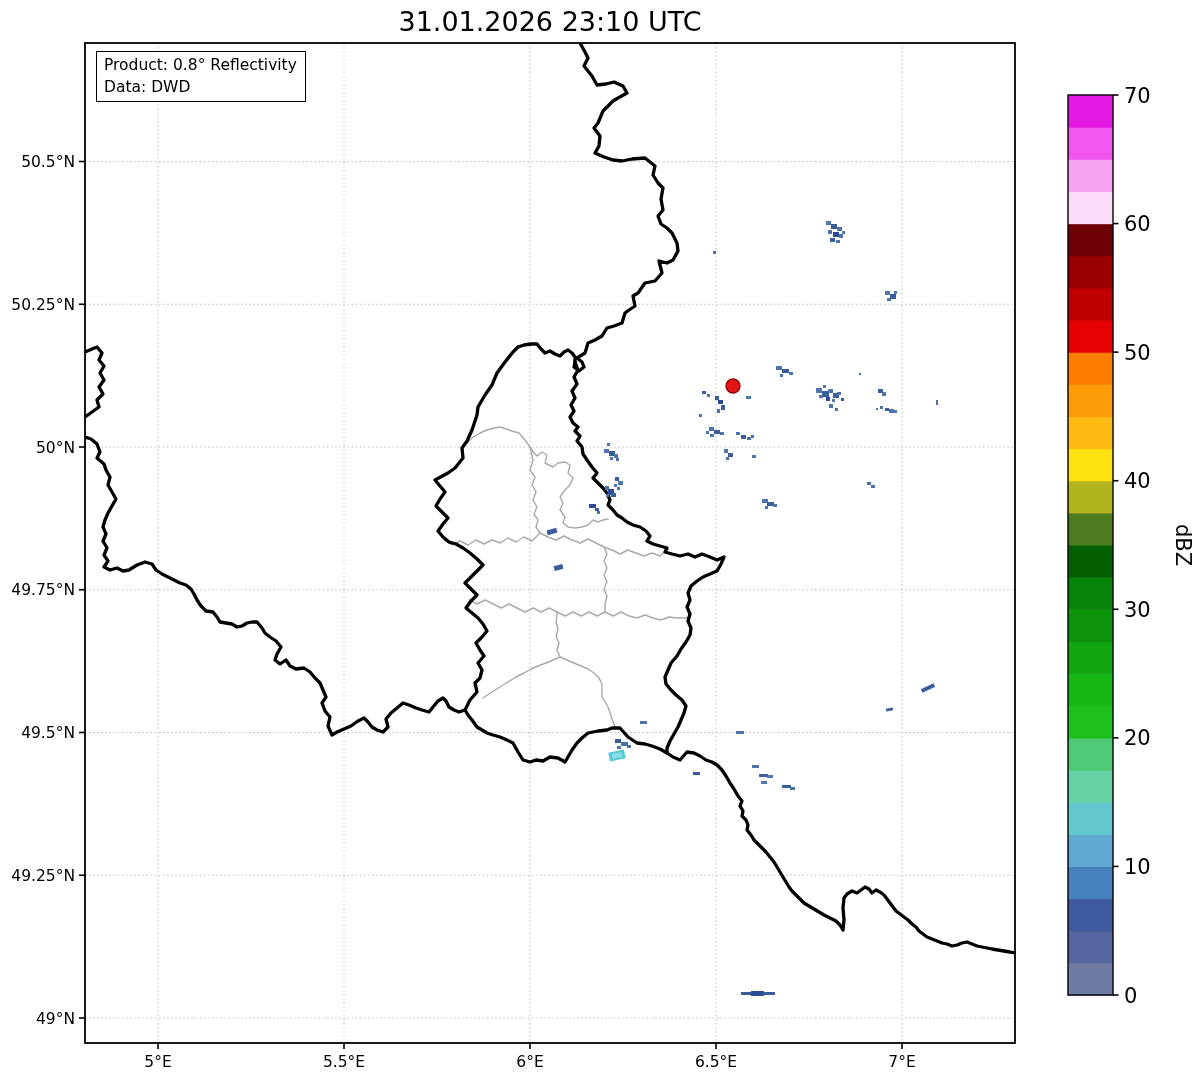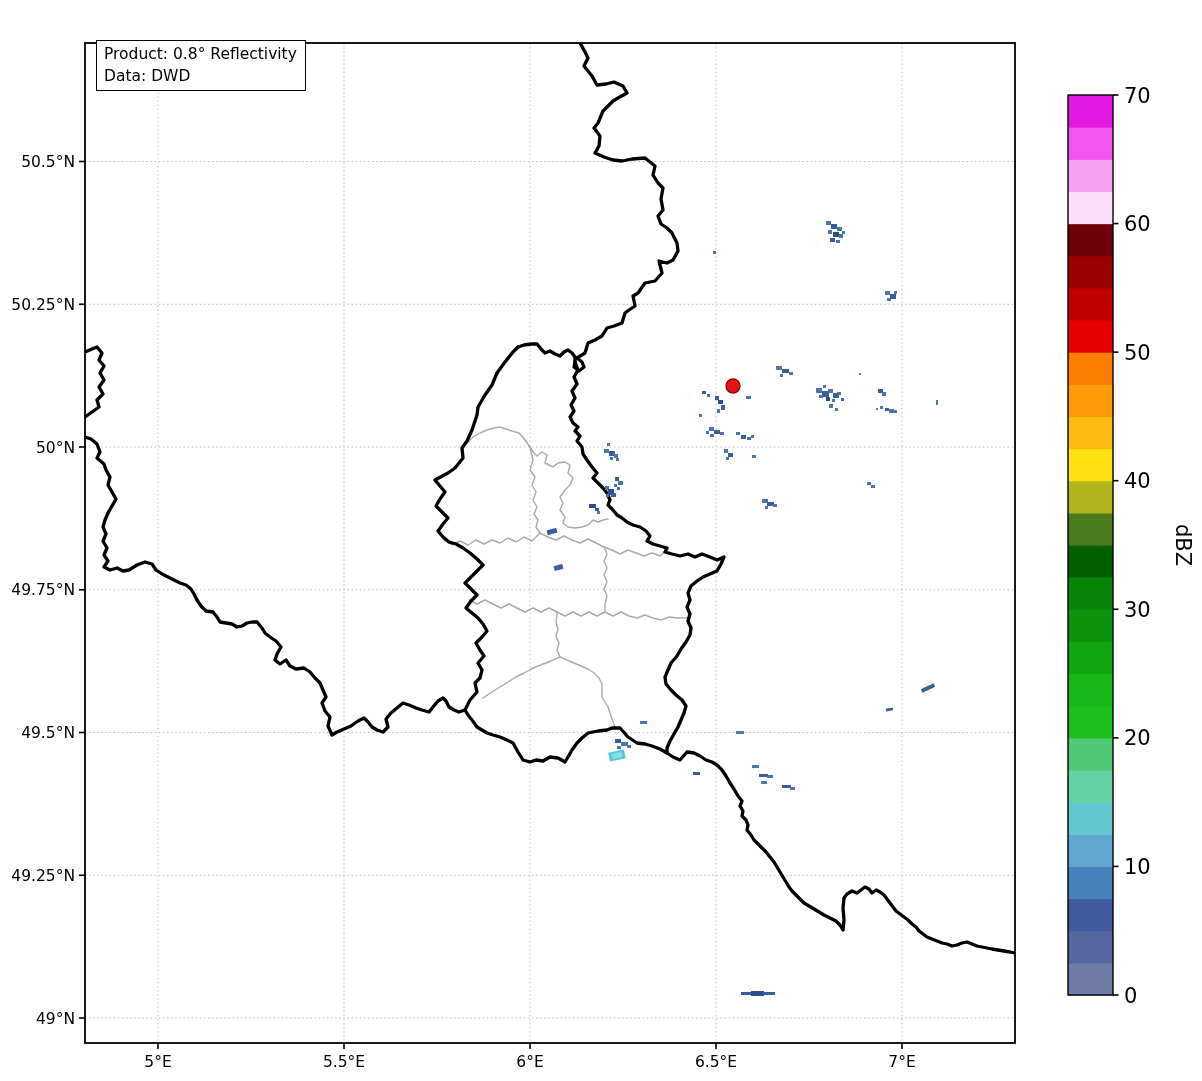--- a/index.html
+++ b/index.html
@@ -1,30 +1,31 @@
 <!DOCTYPE html>
 <html><head>
 <meta charset="utf-8">
 <style>
   html,body{margin:0;padding:0;background:#fff;}
   #figure{position:relative;width:1202px;height:1081px;background:#fff;
           font-family:"DejaVu Sans","Liberation Sans",sans-serif;overflow:hidden;}
   #map-title{position:absolute;left:85px;top:6px;width:930px;text-align:center;
              font-size:27px;color:#000;}
-  #info-box{position:absolute;left:96px;top:40px;background:#fff;border:1.3px solid #000;
+  #info-box{position:absolute;left:96px;top:51px;background:#fff;border:1.3px solid #000;
             padding:2px 8px 3px 7px;font-size:15.5px;line-height:1.42;color:#000;z-index:5;}
   svg{position:absolute;left:0;top:0;}
   .ax-label{font:15.5px "DejaVu Sans","Liberation Sans",sans-serif;fill:#000;}
   .cb-label{font:21px "DejaVu Sans","Liberation Sans",sans-serif;fill:#000;}
   .cb-axis-label{font:21px "DejaVu Sans","Liberation Sans",sans-serif;fill:#000;}
 </style>
 </head>
 <body>
 
 <div id="figure">
+  <div id="map-title">31.01.2026 23:10 UTC</div>
   <div id="info-box">
     <div>Product: 0.8° Reflectivity</div>
     <div>Data: DWD</div>
   </div>
   <svg id="plot" width="1202" height="1081" viewBox="0 0 1202 1081">
       <defs>
         <clipPath id="frameClip">
           <rect x="85" y="43" width="930" height="1000"></rect>
         </clipPath>
       </defs>

